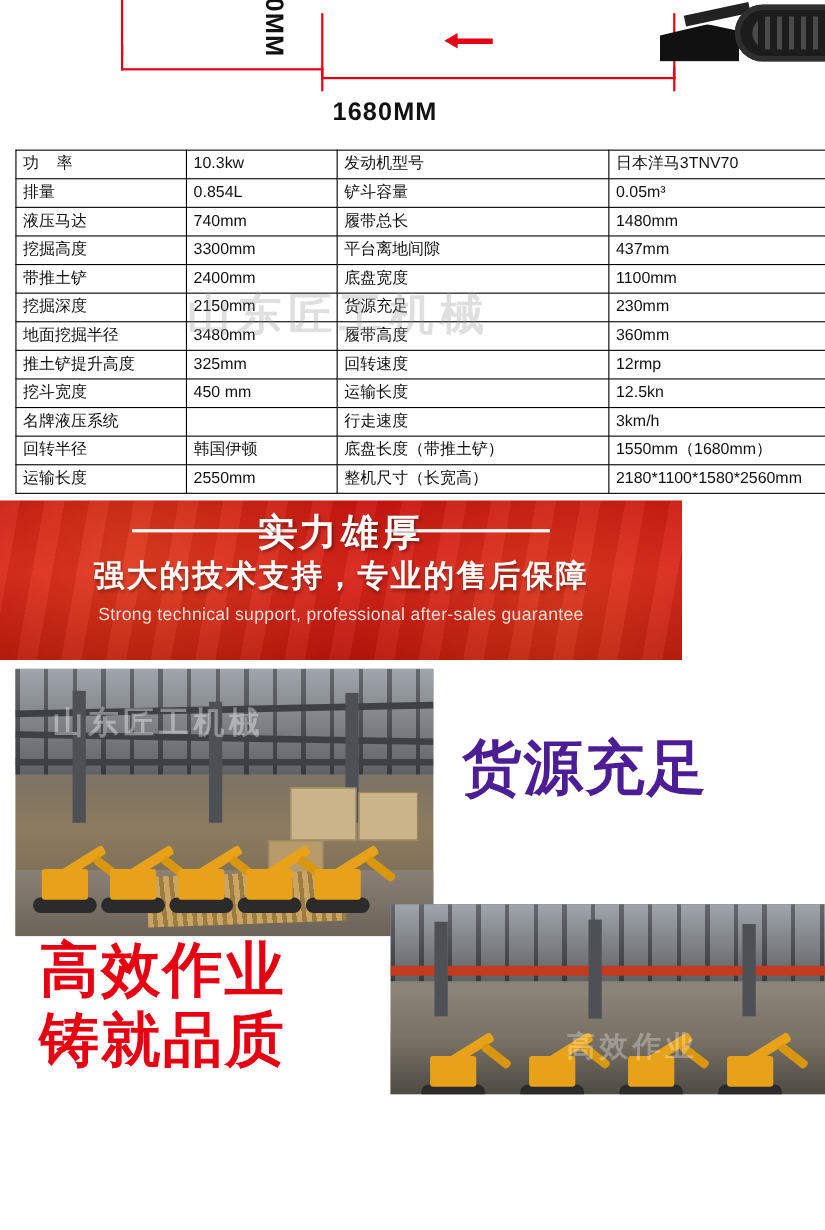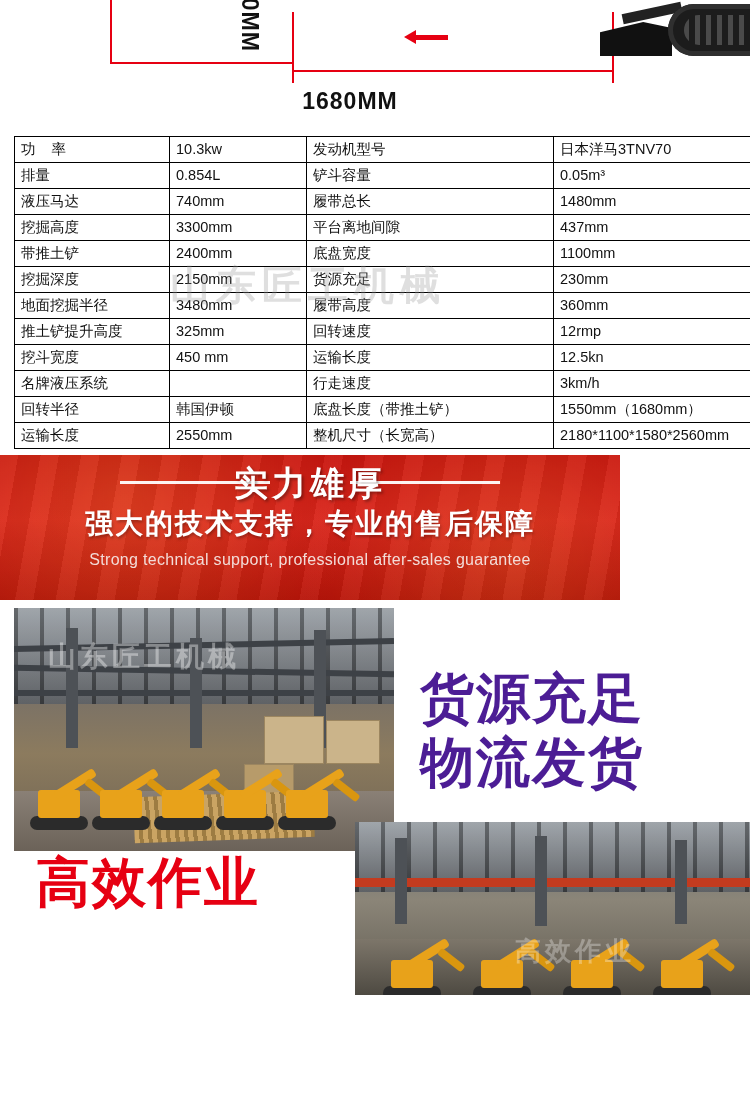--- a/index.html
+++ b/index.html
@@ -600,21 +600,20 @@
           <div class="cab"></div>
           <div class="arm"></div>
           <div class="arm2"></div>
       </div>
     </div>
     <div class="photo1-wm">山东匠工机械</div>
   </div>
 
   <div class="red-text-right">
     <div>货源充足</div>
-    <div>物流发货</div>
   </div>
 
   <div class="photo2">
     <div class="warehouse-roof"></div>
     <div class="crane-beam"></div>
     <div class="column c-a"></div>
     <div class="column c-b"></div>
     <div class="column c-c"></div>
     <div class="floor1"></div>
     <div class="machines-row" style="top:74px;">
@@ -641,15 +640,16 @@
           <div class="cab"></div>
           <div class="arm"></div>
           <div class="arm2"></div>
       </div>
     </div>
     <div class="photo2-wm">高效作业</div>
   </div>
 
   <div class="red-text-left">
     <div>高效作业</div>
+    <div>铸就品质</div>
   </div>
 
 </div>
 
 </body></html>

